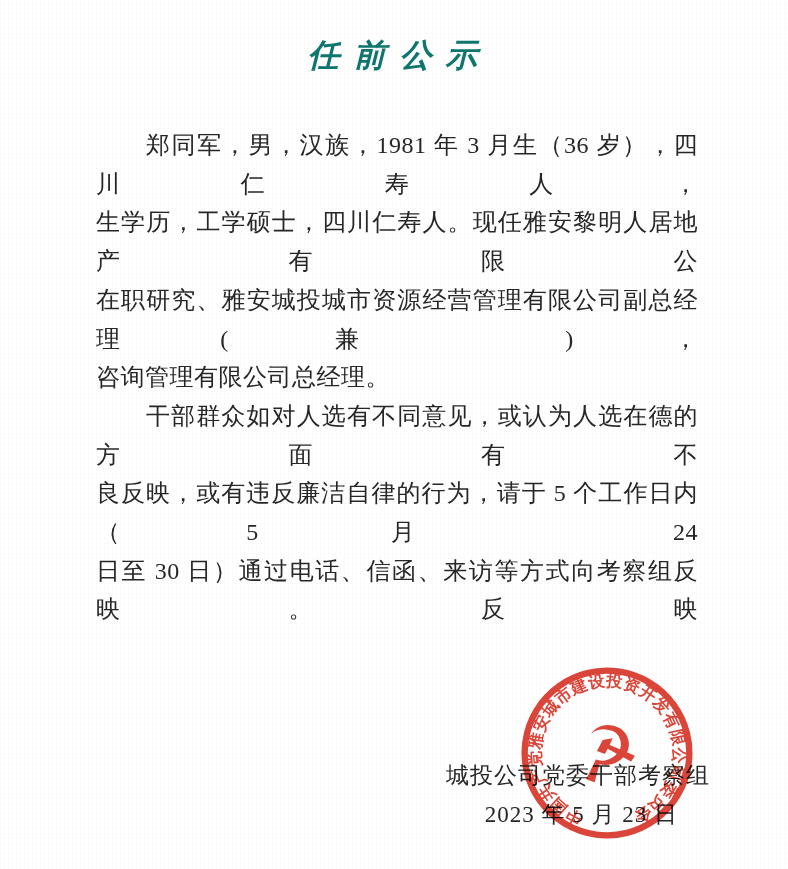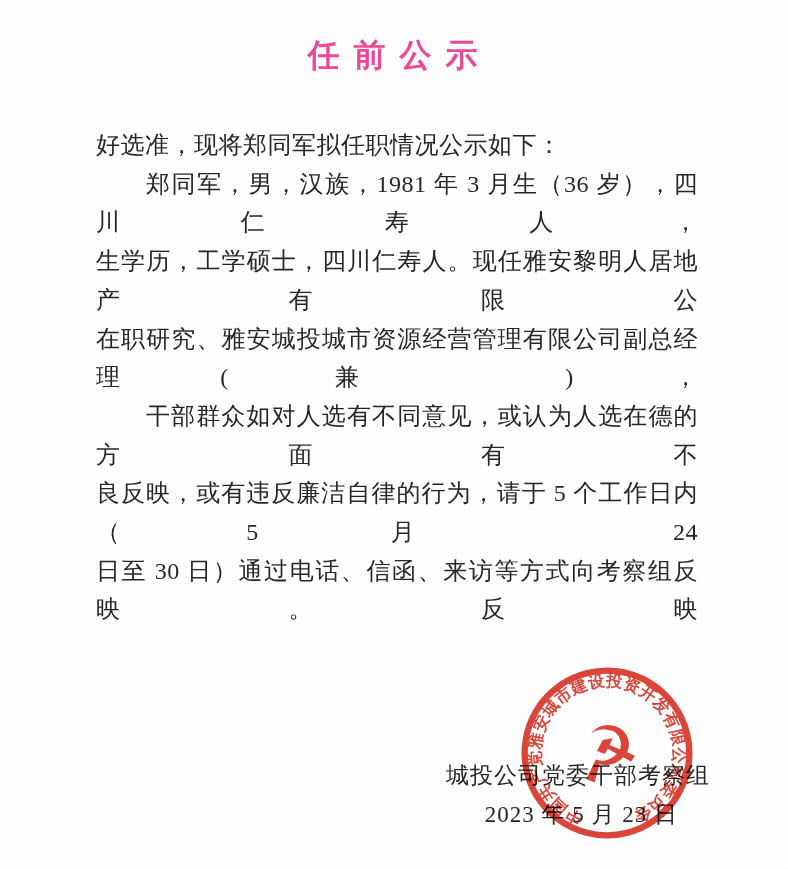--- a/index.html
+++ b/index.html
@@ -19,21 +19,22 @@
     background:
       repeating-linear-gradient(90deg, rgba(0,0,0,0.012) 0 1px, transparent 1px 4px),
       repeating-linear-gradient(0deg, rgba(0,0,0,0.010) 0 1px, transparent 1px 5px);
     pointer-events:none;
   }
   .title{
     position:absolute;top:34px;left:0;width:100%;
     text-align:center;
     font-size:32px;font-weight:bold;
     letter-spacing:3px;
-    color:#ec4899;
+    color:#0f766e;
+    font-style:italic;
   }
   .body{
     position:absolute;left:96px;top:126px;width:602px;
     font-size:24px;line-height:38.7px;
     letter-spacing:0.5px;
   }
   .line{white-space:nowrap;}
   .full{
     white-space:normal;
     text-align:justify;
@@ -69,24 +70,24 @@
   }
 </style>
 </head>
 <body>
 
 <div class="page">
 
   <div class="title">任 前 公 示</div>
 
   <div class="body">
-    <div class="line">好选准，现将郑同军拟任职情况公示如下：</div>
     <div class="line indent full">郑同军，男，汉族，1981 年 3 月生（36 岁），四川仁寿人，</div>
     <div class="line full">生学历，工学硕士，四川仁寿人。现任雅安黎明人居地产有限公</div>
     <div class="line full">在职研究、雅安城投城市资源经营管理有限公司副总经理( 兼 )，</div>
+    <div class="line">咨询管理有限公司总经理。</div>
     <div class="line indent full">干部群众如对人选有不同意见，或认为人选在德的方面有不</div>
     <div class="line full">良反映，或有违反廉洁自律的行为，请于 5 个工作日内（5 月 24</div>
     <div class="line full">日至 30 日）通过电话、信函、来访等方式向考察组反映。反映</div>
 
   </div>
 
   <div class="signature">城投公司党委干部考察组</div>
   <div class="date">2023 年 5 月 23 日</div>
 
   <svg class="seal" viewBox="0 0 200 200" aria-hidden="true">

